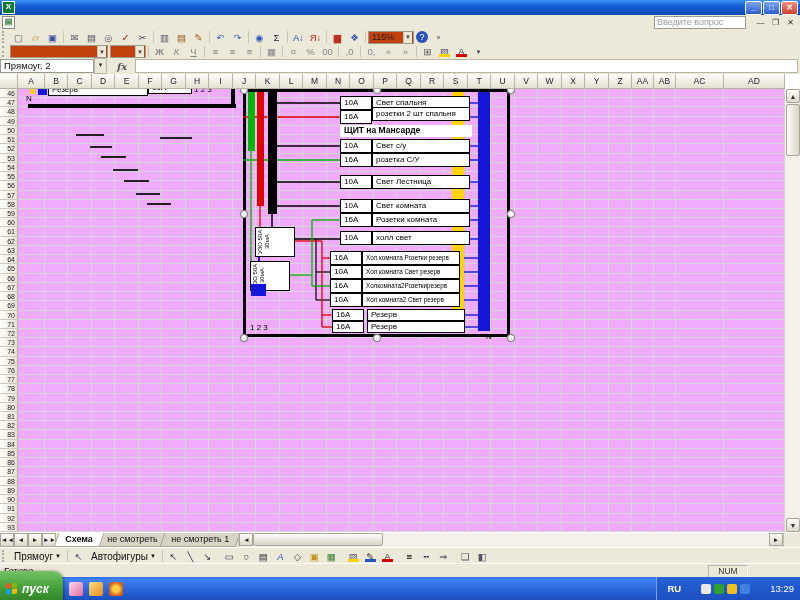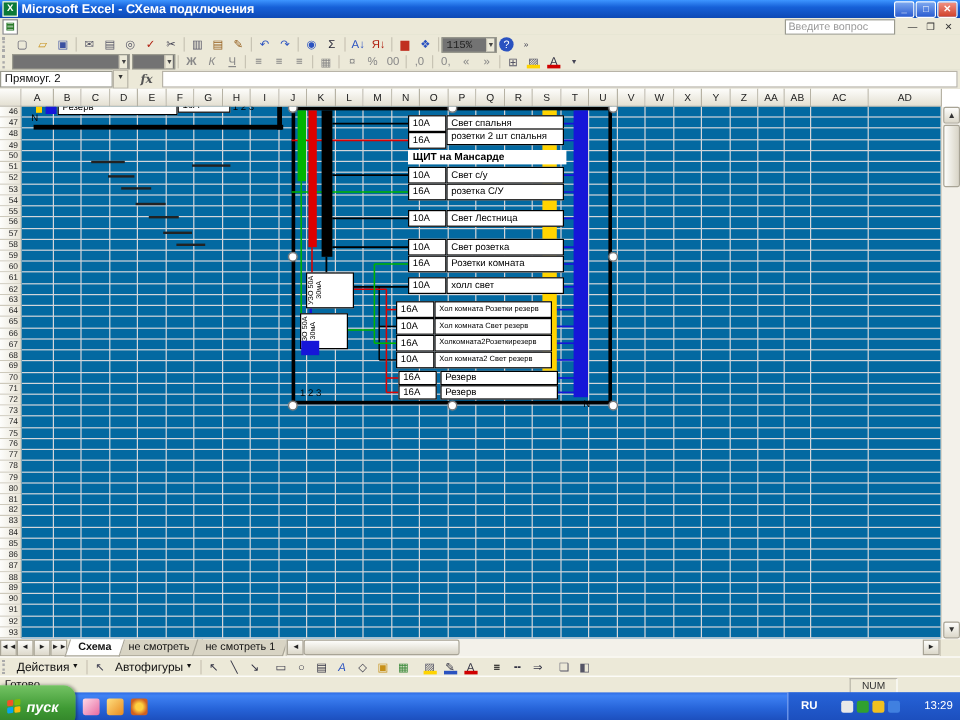--- a/index.html
+++ b/index.html
@@ -30,22 +30,22 @@
   
   .tbar{position:absolute;left:0;width:800px;background:#ece9d8;display:flex;align-items:center;
     border-bottom:1px solid #d8d4c8;}
   #stdbar{top:29px;height:16px;}
   #fmtbar{top:45px;height:13px;}
   .grip{width:4px;height:80%;border-left:2px dotted #aaa;margin:0 2px;}
   .sep{width:1px;height:80%;background:#c8c4b4;margin:0 2px;}
   .ticon{width:17px;height:14px;display:flex;align-items:center;justify-content:center;
     font-size:9.5px;color:#445;}
   .ticon .strip{position:absolute;}
-  .combo{height:11px;background:#737373;border:1px solid #9a9a8e;display:flex;align-items:flex-end;
-    font-size:9px;color:#222;padding:0 1px 0 3px;font-family:Liberation Mono, monospace;}
+  .combo{height:11px;background:#c2410c;border:1px solid #9a9a8e;display:flex;align-items:flex-start;
+    font-size:9px;color:#222;padding:0 1px 0 3px;}
   .combo .chev{margin-left:auto;font-size:6px;color:#444;background:#ece9d8;height:100%;
     display:flex;align-items:center;padding:0 1px;border-left:1px solid #c8c4b4;}
   #watermark{position:absolute;left:150px;top:28px;font-size:15px;font-weight:bold;
     letter-spacing:1px;color:rgba(165,200,238,0.95);z-index:5;font-style:italic;}
   
   #fbar{position:absolute;left:0;top:58px;width:800px;height:16px;background:#ece9d8;
     display:flex;align-items:center;border-bottom:1px solid #b8b4a8;font-size:10px;}
   #namebox{width:86px;height:12px;background:#fff;border:1px solid #9a9a8e;font-size:9.5px;
     padding:0 3px;line-height:12px;color:#111;}
   #namechev{width:11px;height:14px;background:#ece9d8;border:1px solid #b8b4a8;font-size:6px;
@@ -56,21 +56,21 @@
   
   #sheet{position:absolute;left:0;top:74px;width:800px;height:459px;background:#fff;}
   #corner{position:absolute;left:0;top:0;width:18px;height:15px;background:linear-gradient(#fdfdfb,#e4e0d2);
     border:1px solid #b6b2a4;border-left:none;border-top:none;box-sizing:border-box;}
   .colhead{position:absolute;top:0;height:15px;background:linear-gradient(#fdfdfb,#e4e0d2);
     border-right:1px solid #b6b2a4;border-bottom:1px solid #b6b2a4;box-sizing:border-box;
     font-size:8.5px;color:#222;text-align:center;line-height:14px;}
   .rowhead{position:absolute;left:0;width:18px;background:linear-gradient(90deg,#fdfdfb,#e8e4d6);
     border-right:1px solid #b6b2a4;border-bottom:1px solid #cdc9bb;box-sizing:border-box;
     font-size:7px;color:#222;text-align:right;padding-right:2px;line-height:9px;}
-  #grid{position:absolute;left:18px;top:15px;width:766px;height:443px;background:#0369a1;overflow:hidden;}
+  #grid{position:absolute;left:18px;top:15px;width:766px;height:443px;background:#f0abfc;overflow:hidden;}
   .gl-v{position:absolute;top:0;width:1px;height:443px;background:#d4d6da;}
   .gl-h{position:absolute;left:0;height:1px;width:766px;background:#d4d6da;}
   
   #draw{position:absolute;left:0;top:0;width:766px;height:443px;}
   .abs{position:absolute;box-sizing:border-box;}
   .bbox{background:#fff;border:1px solid #000;font-size:8px;line-height:1;color:#000;
     display:flex;align-items:center;padding-left:3px;white-space:nowrap;overflow:hidden;}
   .handle{position:absolute;width:6px;height:6px;border-radius:50%;background:#fff;
     border:1px solid #777;box-shadow:0 0 1px #999;}
   .uzo{background:#fff;border:1px solid #000;writing-mode:vertical-rl;transform:rotate(180deg);
@@ -126,21 +126,20 @@
     background:linear-gradient(#2663d8,#1c4fbe);border-left:1px solid #7ba0ee;color:#fff;font-size:9.5px;}
   .trayicn{width:10px;height:10px;border-radius:2px;}
 </style>
 </head>
 <body>
 
 <div id="screen">
 
   <div id="titlebar">
     <span class="appicon">X</span>
-    <span>Microsoft Excel - СХема подключения</span>
     <span class="tbtns">
       <span class="xpbtn">_</span>
       <span class="xpbtn">□</span>
       <span class="xpbtn close">✕</span>
     </span>
   </div>
 
   <div id="menubar">
     <span class="sheeticon">▤</span>
     <span id="qbox">Введите вопрос</span>
@@ -461,21 +460,21 @@
           <div class="abs bbox" style="left: 354px; top: 7px; width: 98px; height: 14px; font-size: 8px;">Свет спальня</div>
           <div class="abs bbox" style="left: 322px; top: 21px; width: 32px; height: 14px; font-size: 8px;">16А</div>
           <div class="abs bbox" style="left: 354px; top: 18px; width: 98px; height: 14px; font-size: 8px;">розетки 2 шт спальня</div>
           <div class="abs bbox" style="left: 322px; top: 50px; width: 32px; height: 14px; font-size: 8px;">10А</div>
           <div class="abs bbox" style="left: 354px; top: 50px; width: 98px; height: 14px; font-size: 8px;">Свет с/у</div>
           <div class="abs bbox" style="left: 322px; top: 64px; width: 32px; height: 14px; font-size: 8px;">16А</div>
           <div class="abs bbox" style="left: 354px; top: 64px; width: 98px; height: 14px; font-size: 8px;">розетка С/У</div>
           <div class="abs bbox" style="left: 322px; top: 86px; width: 32px; height: 14px; font-size: 8px;">10А</div>
           <div class="abs bbox" style="left: 354px; top: 86px; width: 98px; height: 14px; font-size: 8px;">Свет Лестница</div>
           <div class="abs bbox" style="left: 322px; top: 110px; width: 32px; height: 14px; font-size: 8px;">10А</div>
-          <div class="abs bbox" style="left: 354px; top: 110px; width: 98px; height: 14px; font-size: 8px;">Свет розетка</div>
+          <div class="abs bbox" style="left: 354px; top: 110px; width: 98px; height: 14px; font-size: 8px;">Свет комната</div>
           <div class="abs bbox" style="left: 322px; top: 124px; width: 32px; height: 14px; font-size: 8px;">16А</div>
           <div class="abs bbox" style="left: 354px; top: 124px; width: 98px; height: 14px; font-size: 8px;">Розетки комната</div>
           <div class="abs bbox" style="left: 322px; top: 142px; width: 32px; height: 14px; font-size: 8px;">10А</div>
           <div class="abs bbox" style="left: 354px; top: 142px; width: 98px; height: 14px; font-size: 8px;">холл свет</div>
           <div class="abs bbox" style="left: 312px; top: 162px; width: 32px; height: 14px; font-size: 8px;">16А</div>
           <div class="abs bbox" style="left: 344px; top: 162px; width: 98px; height: 14px; font-size: 6.3px;">Хол комната Розетки резерв</div>
           <div class="abs bbox" style="left: 312px; top: 176px; width: 32px; height: 14px; font-size: 8px;">10А</div>
           <div class="abs bbox" style="left: 344px; top: 176px; width: 98px; height: 14px; font-size: 6.3px;">Хол комната Свет резерв</div>
           <div class="abs bbox" style="left: 312px; top: 190px; width: 32px; height: 14px; font-size: 8px;">16А</div>
           <div class="abs bbox" style="left: 344px; top: 190px; width: 98px; height: 14px; font-size: 6.3px;">Холкомната2Розеткирезерв</div>
@@ -519,21 +518,21 @@
       <div class="hbtn" style="left:0;">◄</div>
       <div id="hthumb"></div>
       <div class="hbtn" style="right:0;">►</div>
     </div>
     <div id="sizecorner"></div>
   </div>
 
   <div id="drawbar">
     <span class="grip"></span>
     <span class="dbtn">
-      <span>Действия</span>
+      <span>Прямоуг</span>
         <span class="chev">▼</span>
     </span>
     <span class="sep"></span>
     <span class="ticon">↖</span>
     <span class="dbtn">
       <span>Автофигуры</span>
         <span class="chev">▼</span>
     </span>
     <span class="sep"></span>
     <span id="drawicons" style="display:flex;align-items:center;">

